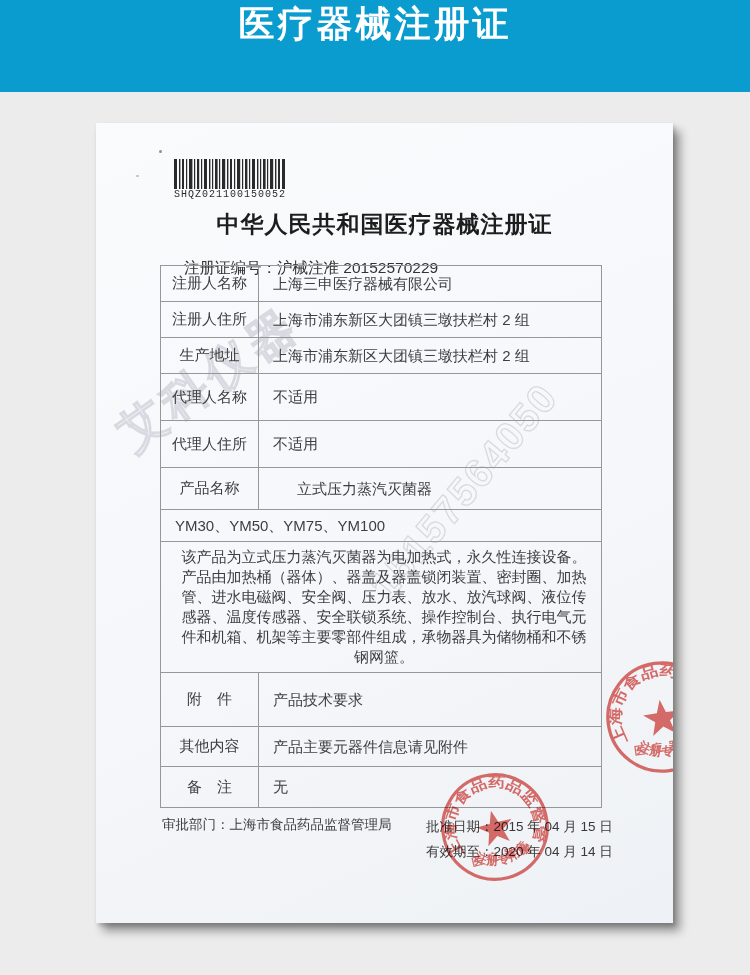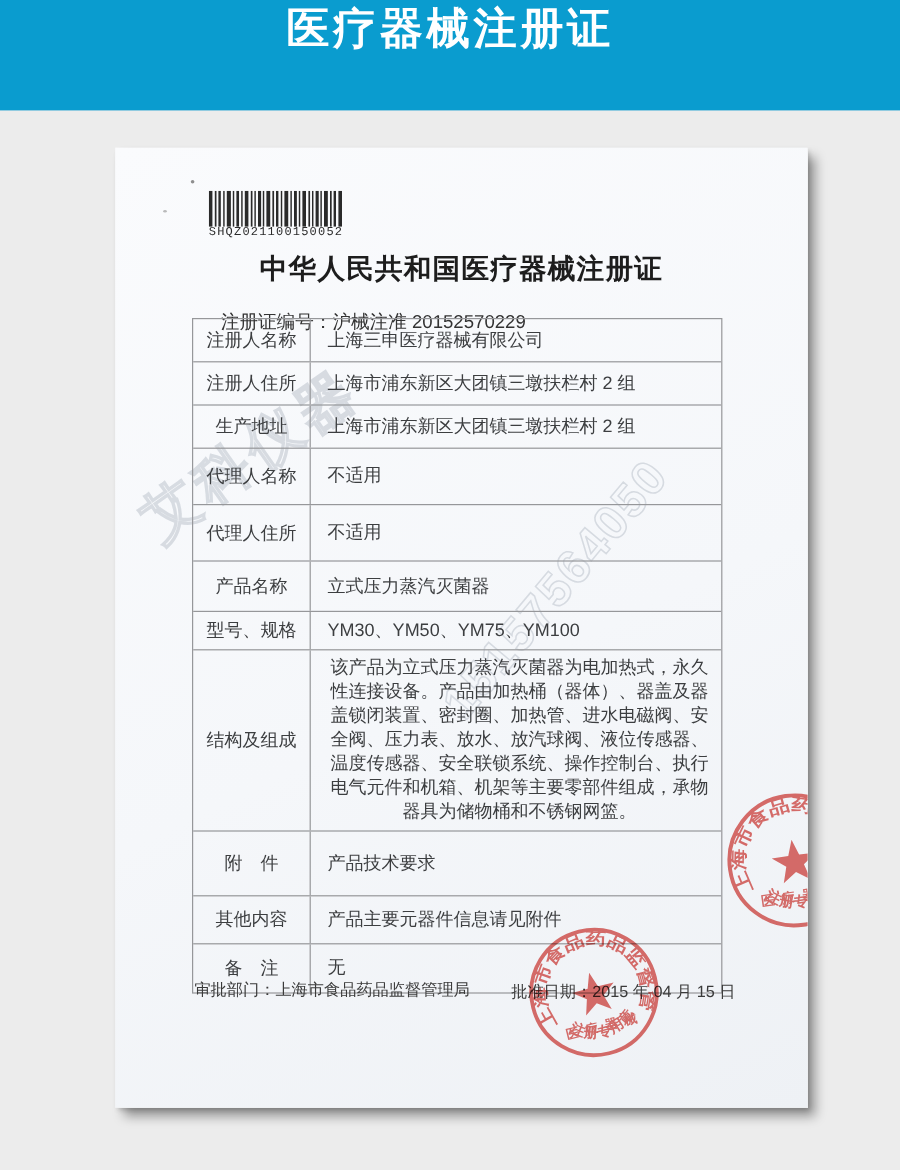--- a/index.html
+++ b/index.html
@@ -49,21 +49,21 @@
     display:flex;align-items:center;justify-content:center;
     font-size:15px;text-align:center;padding:2px 3px;box-sizing:border-box;
   }
   .tvalue{
     flex:1;display:flex;align-items:center;
     font-size:15px;line-height:20px;padding:5px 8px 5px 14px;box-sizing:border-box;
     text-align:center;
   }
   .trow:nth-child(-n+3){min-height:35px;}
   .trow:nth-child(4),.trow:nth-child(5){min-height:46px;}
-  .trow:nth-child(6){min-height:41px;}
+  .trow:nth-child(6){min-height:41px;gap:24px;}
   .trow:nth-child(7){min-height:31px;}
   .trow:nth-child(9){min-height:53px;}
   .trow:nth-child(10){min-height:39px;}
   .trow:nth-child(11){min-height:40px;}
   .trow:nth-child(12){min-height:32px;}
 
   .footer-dept{position:absolute;left:66px;top:693px;font-size:13.5px;color:#3a3a3a;}
   .footer-date1{position:absolute;left:330px;top:695px;font-size:13.5px;color:#3a3a3a;}
   .footer-date2{position:absolute;left:330px;top:720px;font-size:13.5px;color:#3a3a3a;}
 
@@ -155,43 +155,42 @@
       </div>
       <div class="trow">
         <div class="tlabel">代理人住所</div>
         <div class="tvalue">不适用</div>
       </div>
       <div class="trow">
         <div class="tlabel">产品名称</div>
         <div class="tvalue">立式压力蒸汽灭菌器</div>
       </div>
       <div class="trow">
-        <div class="tlabel">型号、规格</div>
         <div class="tvalue">YM30、YM50、YM75、YM100</div>
       </div>
       <div class="trow">
-        <div class="tlabel">结构及组成</div>
         <div class="tvalue">该产品为立式压力蒸汽灭菌器为电加热式，永久性连接设备。产品由加热桶（器体）、器盖及器盖锁闭装置、密封圈、加热管、进水电磁阀、安全阀、压力表、放水、放汽球阀、液位传感器、温度传感器、安全联锁系统、操作控制台、执行电气元件和机箱、机架等主要零部件组成，承物器具为储物桶和不锈钢网篮。</div>
       </div>
       <div class="trow">
         <div class="tlabel">附　件</div>
         <div class="tvalue">产品技术要求</div>
       </div>
       <div class="trow">
         <div class="tlabel">其他内容</div>
         <div class="tvalue">产品主要元器件信息请见附件</div>
       </div>
       <div class="trow">
         <div class="tlabel">备　注</div>
         <div class="tvalue">无</div>
       </div>
     </div>
 
   <div class="footer-dept">审批部门：上海市食品药品监督管理局</div>
   <div class="footer-date1">批准日期：2015 年 04 月 15 日</div>
+  <div class="footer-date2">有效期至：2020 年 04 月 14 日</div>
 
   <svg width="0" height="0" style="position:absolute" aria-hidden="true">
     <defs>
       <g id="stamp-master" fill="#d94f4a" stroke="none">
         <circle cx="60" cy="60" r="56" fill="none" stroke="#d94f4a" stroke-width="3.4"></circle>
         <path id="arcTop" d="M 22.8 81.5 A 43 43 0 1 1 97.2 81.5" fill="none"></path>
         <path id="arcBot" d="M 30 87 A 41 41 0 0 0 90 87" fill="none"></path>
         <text font-size="15" font-weight="bold" fill="#d94f4a">
           <textPath href="#arcTop" startOffset="2" textLength="218" lengthAdjust="spacingAndGlyphs">上海市食品药品监督管理局</textPath>
         </text>

